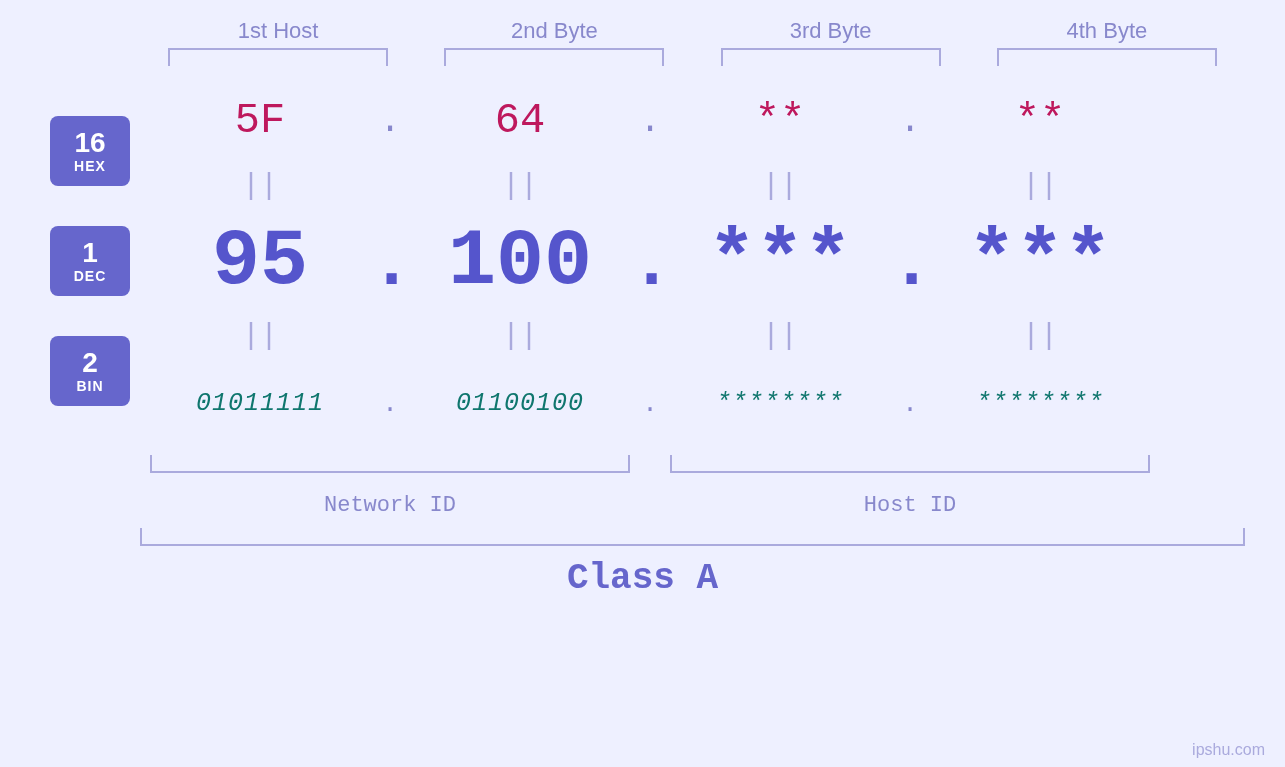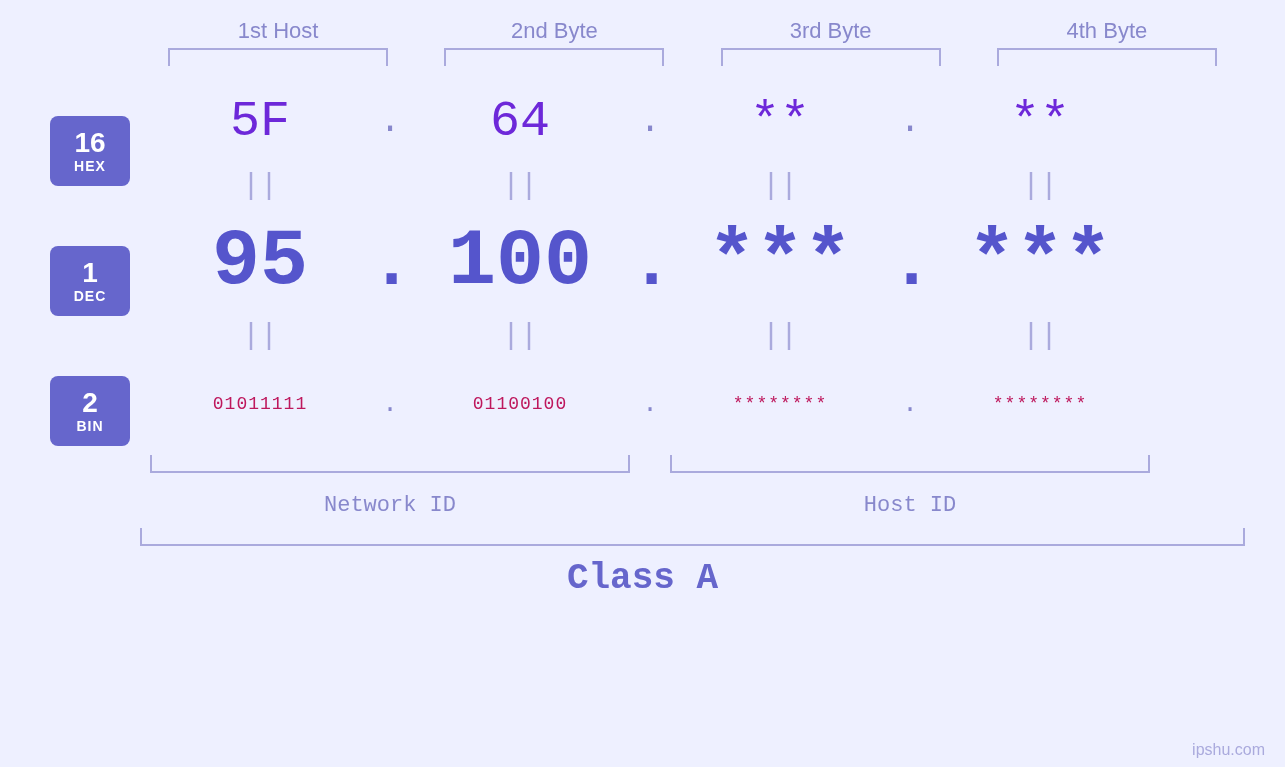--- a/index.html
+++ b/index.html
@@ -56,21 +56,21 @@
       height: 18px;
       border-top: 2px solid #aaaadd;
       border-left: 2px solid #aaaadd;
       border-right: 2px solid #aaaadd;
     }
 
     
     .badges-col {
       display: flex;
       flex-direction: column;
-      gap: 60px;
+      gap: 40px;
       align-items: center;
       width: 120px;
       margin-top: 50px;
     }
 
     .badge {
       background: #6666cc;
       color: white;
       border-radius: 8px;
       width: 80px;
@@ -131,22 +131,22 @@
     }
 
     .dot-cell {
       width: 40px;
       text-align: center;
       color: #6666cc;
     }
 
     
     .hex-val {
-      font-size: 50px;
-      color: #6d28d9;
+      font-size: 42px;
+      color: #be185d;
     }
 
     .hex-dot {
       font-size: 36px;
       color: #8888cc;
     }
 
     
     .dec-val {
       font-size: 80px;
@@ -157,23 +157,24 @@
     .dec-dot {
       font-size: 72px;
       font-weight: bold;
       color: #5555cc;
       line-height: 0.8;
       padding-bottom: 10px;
     }
 
     
     .bin-val {
-      font-size: 18px;
-      color: #be185d;
+      font-size: 25px;
+      color: #0f766e;
       letter-spacing: 1px;
+      font-style: italic;
     }
 
     .bin-dot {
       font-size: 26px;
       color: #8888cc;
     }
 
     
     .sep-symbol {
       font-size: 30px;

